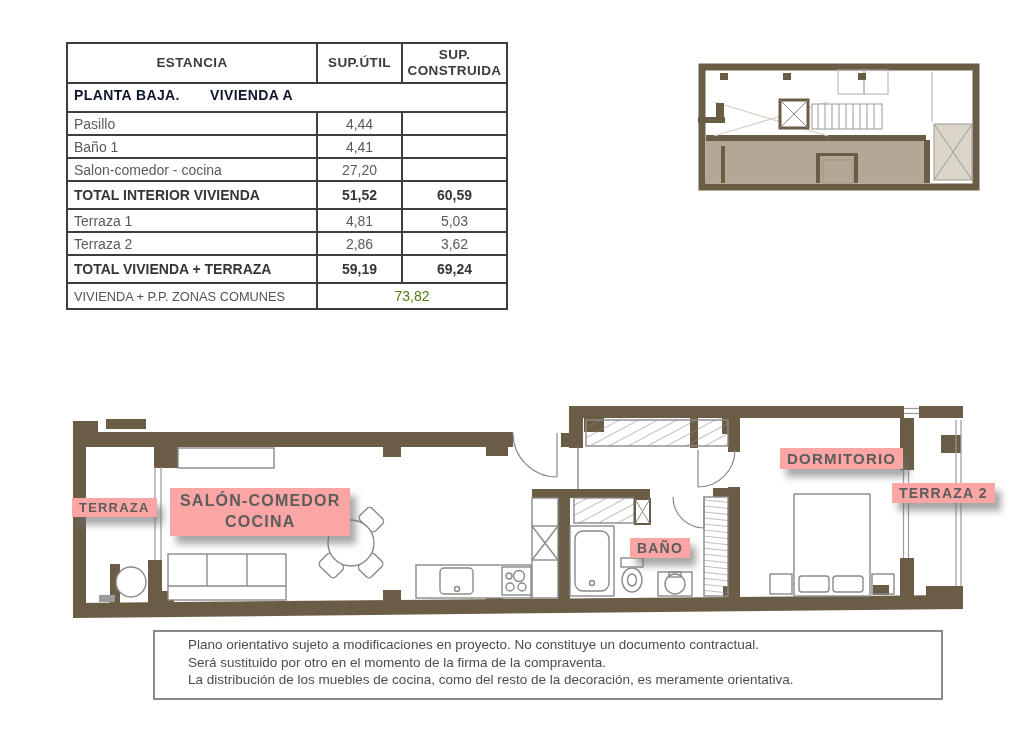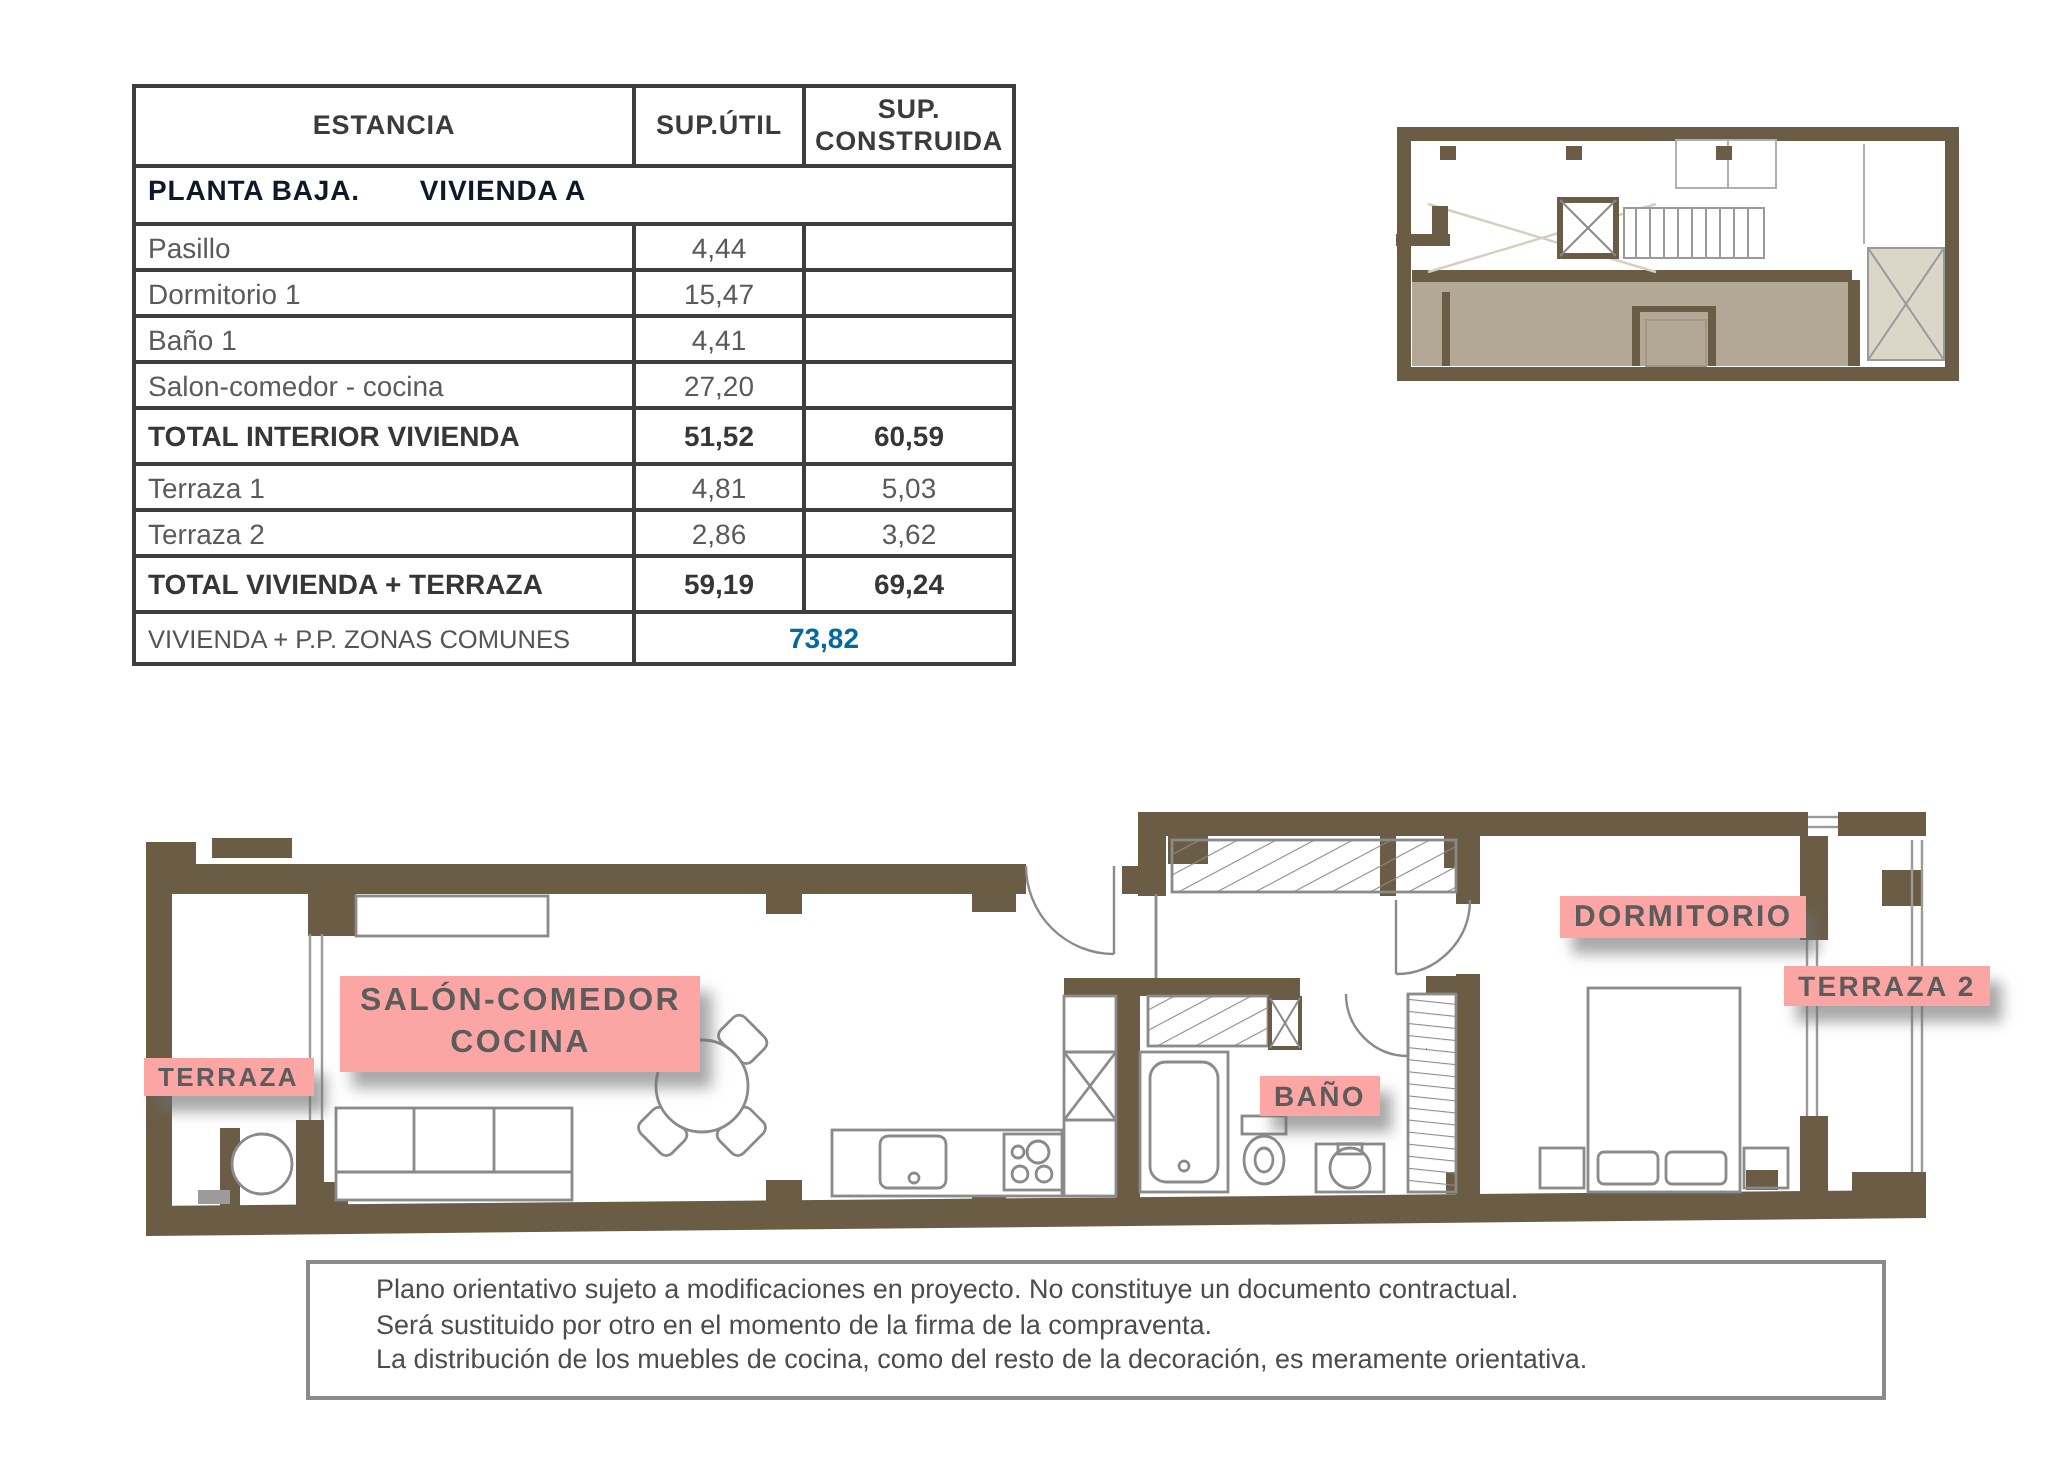--- a/index.html
+++ b/index.html
@@ -19,33 +19,33 @@
   .t-section{display:block;min-height:21px;font-weight:bold;font-size:14px;color:#0f172a;
              padding:3px 6px;letter-spacing:.4px;}
   .t-section .sp{margin-left:30px;}
   .t-data{min-height:21px;}
   .t-data .cell{font-size:14px;color:#5a5a5a;}
   .t-data .c1{padding-left:6px;}
   .t-total{min-height:26px;}
   .t-total .cell{font-weight:bold;color:#363636;}
   .t-foot{grid-template-columns:1fr 190px;min-height:24px;}
   .t-foot .c1{font-size:12.8px;color:#555;padding-left:6px;}
-  .t-foot .c2f{border-left:2px solid #3e3e3e;font-weight:bold;font-size:14px;color:#0369a1;
+  .t-foot .c2f{border-left:2px solid #3e3e3e;font-weight:normal;font-size:14px;color:#4d7c0f;
                display:flex;align-items:center;justify-content:center;}
 
   
   svg{position:absolute;}
   #keyplan{left:655px;top:50px;}
   #floorplan{left:0px;top:388px;}
 
   
   .plan-label{position:absolute;background:#fca5a5;color:#5c5c5c;font-weight:bold;
               letter-spacing:1.2px;box-shadow:6px 8px 7px rgba(110,110,110,.6);
               padding:2px 7px;white-space:nowrap;z-index:5;}
-  #lbl-terraza{left:44px;top:529px;font-size:13px;}
+  #lbl-terraza{left:44px;top:498px;font-size:13px;}
   #lbl-salon{left:142px;top:488px;font-size:16px;text-align:center;line-height:1.3;padding:3px 10px;}
   #lbl-bano{left:602px;top:538px;font-size:14px;}
   #lbl-dorm{left:752px;top:448px;font-size:15px;}
   #lbl-terraza2{left:864px;top:483px;font-size:14px;}
 
   
   .disclaimer{position:absolute;left:125px;top:630px;width:790px;height:70px;
               border:2px solid #8a8a8a;box-sizing:border-box;padding:4px 8px 4px 33px;
               font-size:13.5px;line-height:1.3;color:#4c4c4c;}
 </style>
@@ -60,25 +60,20 @@
       <div class="cell c2">SUP.ÚTIL</div>
       <div class="cell c3">SUP. CONSTRUIDA</div>
     </div>
     <div class="t-row t-section">
       <span>PLANTA BAJA.</span><span class="sp">VIVIENDA A</span>
     </div>
 
     <div class="t-row t-data">
       <div class="cell c1">Pasillo</div>
       <div class="cell c2">4,44</div>
-      <div class="cell c3"></div>
-    </div>
-    <div class="t-row t-data">
-      <div class="cell c1">Dormitorio 1</div>
-      <div class="cell c2">15,47</div>
       <div class="cell c3"></div>
     </div>
     <div class="t-row t-data">
       <div class="cell c1">Baño 1</div>
       <div class="cell c2">4,41</div>
       <div class="cell c3"></div>
     </div>
     <div class="t-row t-data">
       <div class="cell c1">Salon-comedor - cocina</div>
       <div class="cell c2">27,20</div>

